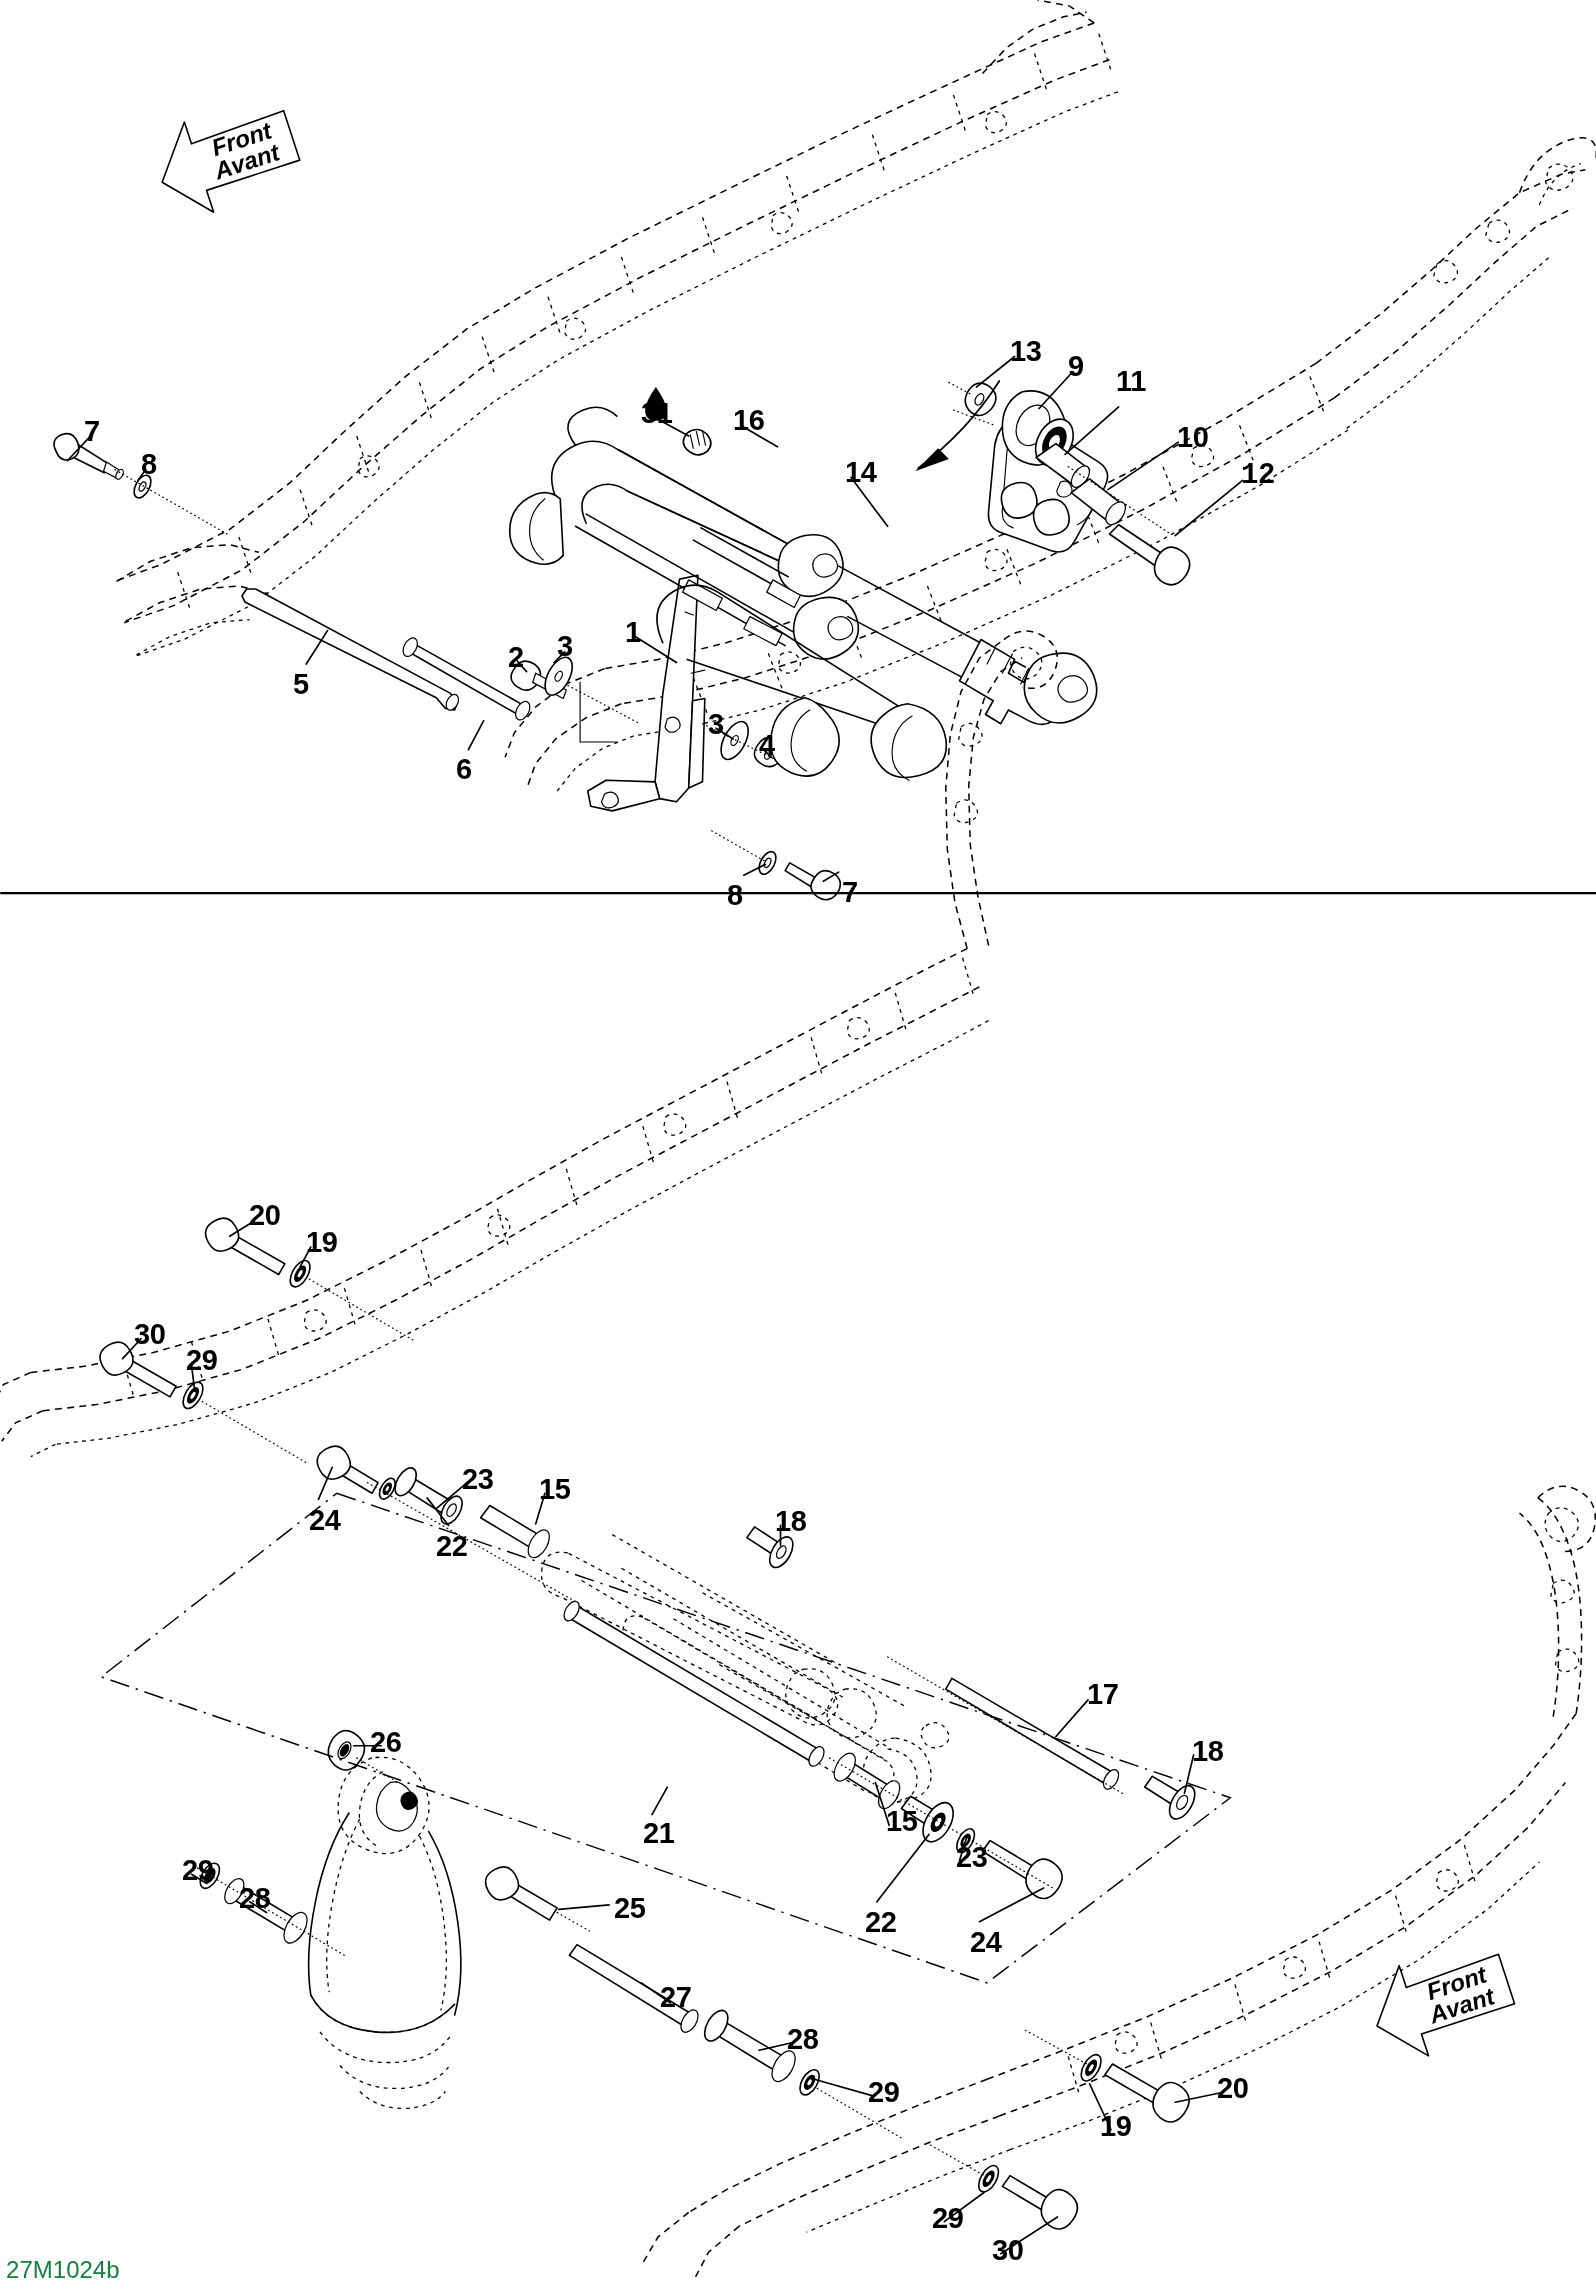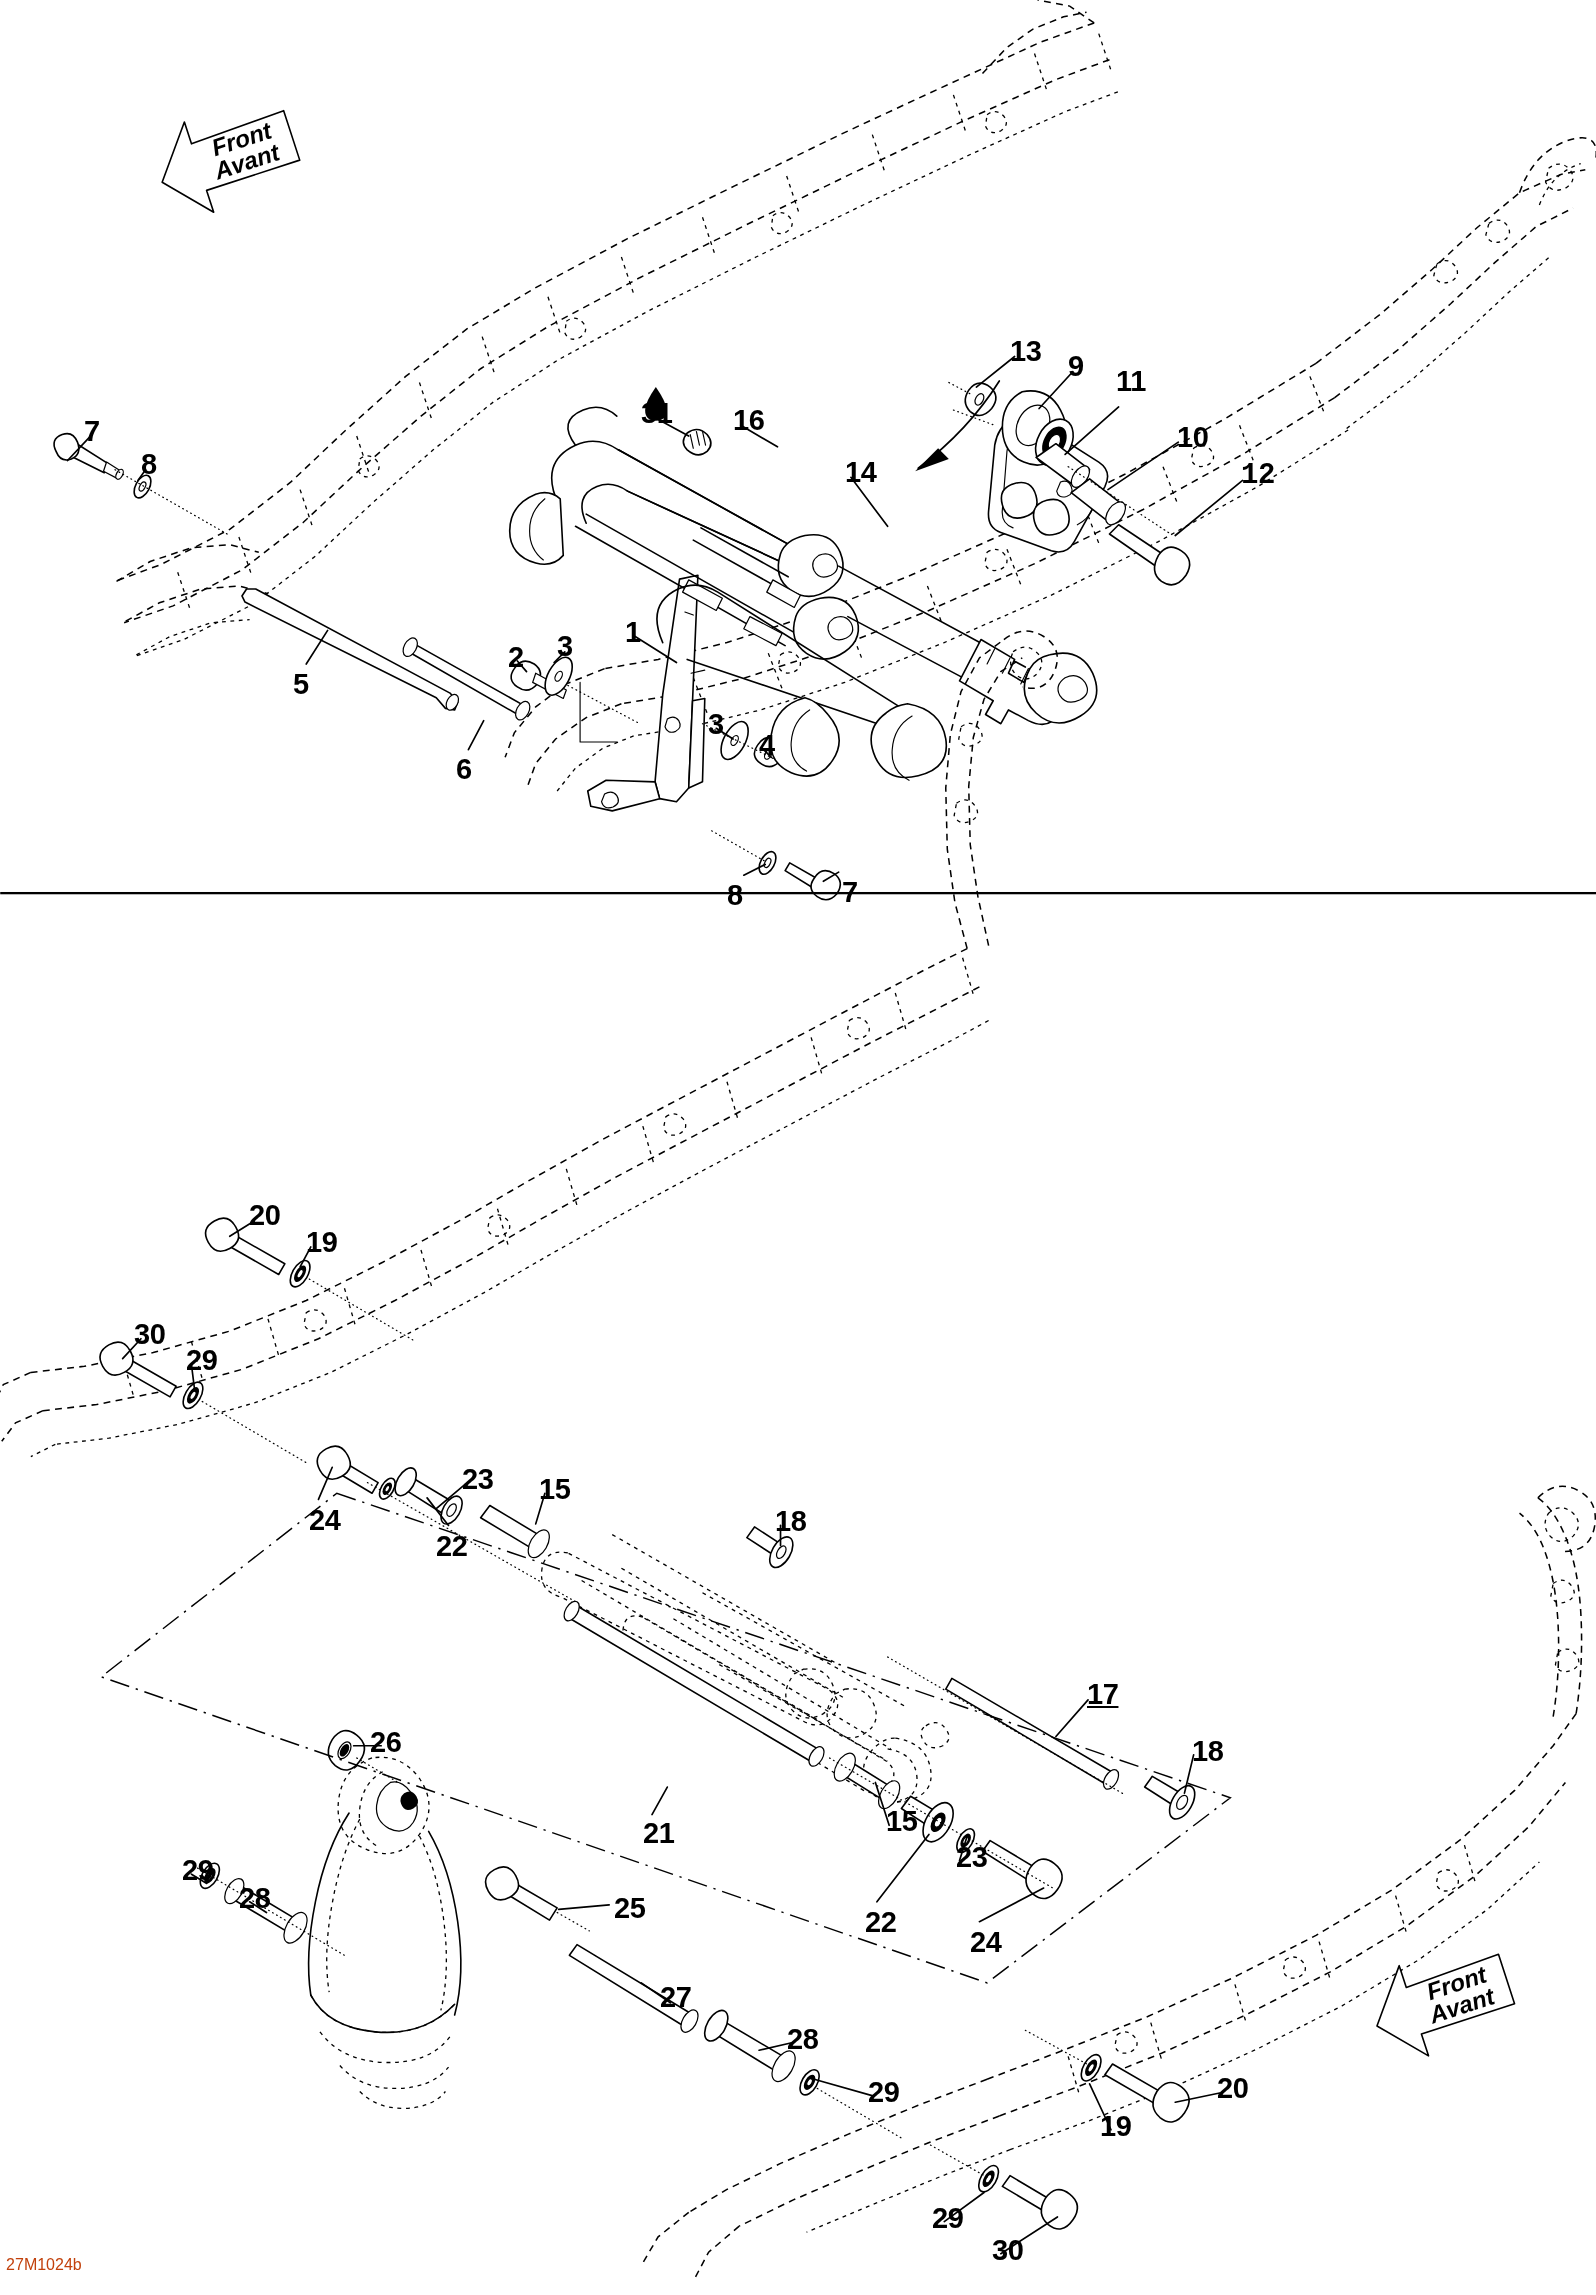--- a/index.html
+++ b/index.html
@@ -3,22 +3,22 @@
 <meta charset="utf-8">
 <style>
   html,body{margin:0;padding:0;background:#fff;}
   body{width:1597px;height:2295px;position:relative;overflow:hidden;
        font-family:"Liberation Sans",sans-serif;color:#000;}
   #stage{position:absolute;left:0;top:0;width:1597px;height:2295px;}
   svg.layer{position:absolute;left:0;top:0;width:1597px;height:2295px;overflow:visible;}
   .callout{position:absolute;font-family:"Liberation Sans",sans-serif;
            font-weight:700;font-size:29px;line-height:1;color:#000;
            white-space:nowrap;letter-spacing:-0.4px;}
-  .footer{position:absolute;left:6.1px;top:2256px;font-size:16px;font-weight:400;
-          font-family:"Liberation Sans",sans-serif;color:#c2410c;letter-spacing:0px;}
+  .footer{position:absolute;left:6.1px;top:2256px;font-size:24px;font-weight:400;
+          font-family:"Liberation Sans",sans-serif;color:#15803d;letter-spacing:0px;}
   .fa-wrap{position:absolute;}
   .fa-txt{position:absolute;font-weight:700;font-style:italic;font-size:24px;
           line-height:0.98;color:#000;font-family:"Liberation Sans",sans-serif;}
 </style>
 </head>
 <body>
 
 <div id="stage">
 
   <svg class="layer" viewBox="0 0 2087 3000">
@@ -532,21 +532,21 @@
       <div class="callout" style="left: 842px; top: 878px;">7</div>
       <div class="callout" style="left: 249px; top: 1201px;">20</div>
       <div class="callout" style="left: 306px; top: 1228px;">19</div>
       <div class="callout" style="left: 134px; top: 1320px;">30</div>
       <div class="callout" style="left: 186px; top: 1346px;">29</div>
       <div class="callout" style="left: 309px; top: 1506px;">24</div>
       <div class="callout" style="left: 462px; top: 1465px;">23</div>
       <div class="callout" style="left: 436px; top: 1532px;">22</div>
       <div class="callout" style="left: 539px; top: 1475px;">15</div>
       <div class="callout" style="left: 775px; top: 1507px;">18</div>
-      <div class="callout" style="left: 1087px; top: 1680px; text-decoration: underline;">17</div>
+      <div class="callout" style="left: 1087px; top: 1680px;">17</div>
       <div class="callout" style="left: 1192px; top: 1737px;">18</div>
       <div class="callout" style="left: 370px; top: 1728px;">26</div>
       <div class="callout" style="left: 643px; top: 1819px;">21</div>
       <div class="callout" style="left: 886px; top: 1807px;">15</div>
       <div class="callout" style="left: 956px; top: 1843px;">23</div>
       <div class="callout" style="left: 865px; top: 1908px;">22</div>
       <div class="callout" style="left: 970px; top: 1928px;">24</div>
       <div class="callout" style="left: 614px; top: 1894px;">25</div>
       <div class="callout" style="left: 182px; top: 1856px;">29</div>
       <div class="callout" style="left: 239px; top: 1884px;">28</div>

